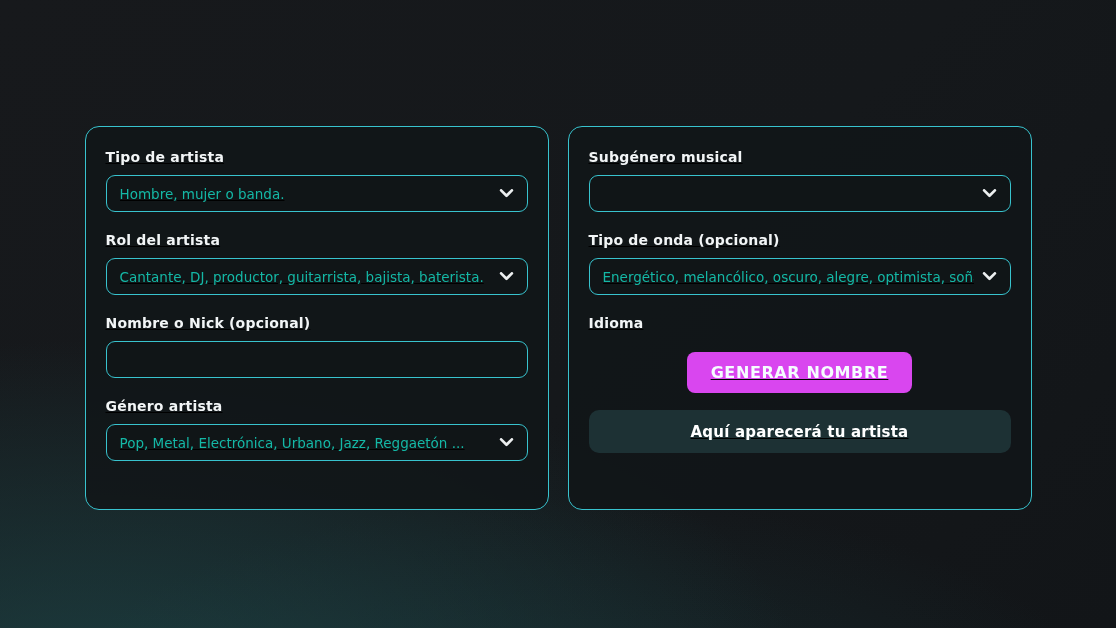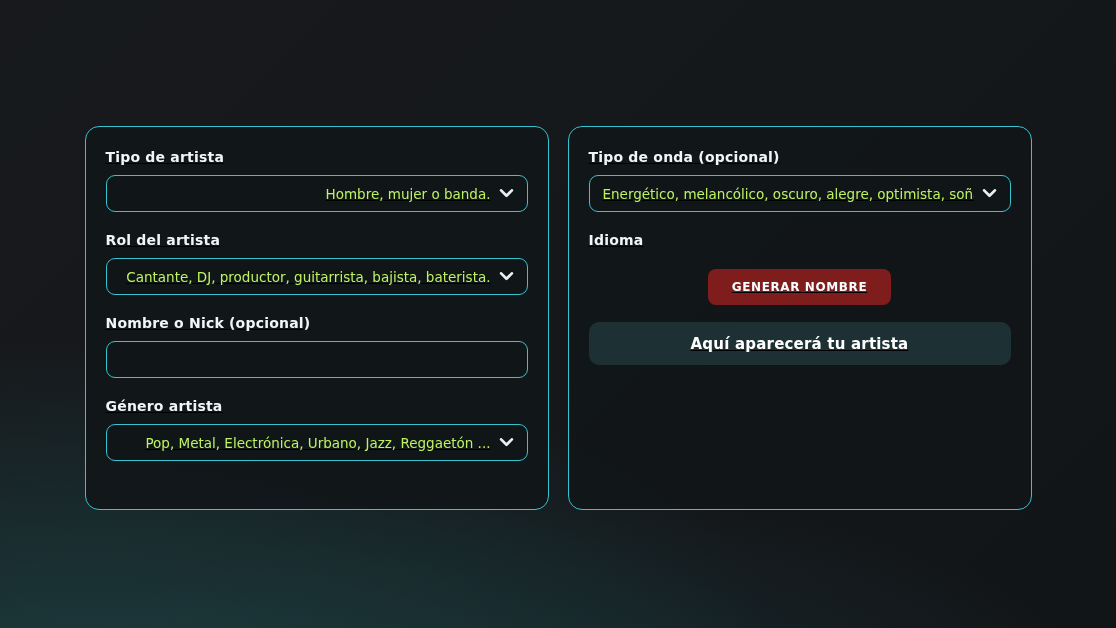--- a/index.html
+++ b/index.html
@@ -32,42 +32,42 @@
   .control {
     height: 37px; width: 100%;
     background: #101517;
     border: 1.5px solid #38c3ce;
     border-radius: 9px;
     display: flex; align-items: center;
     padding: 0 13px;
     cursor: pointer;
   }
   .control .ph {
-    flex: 1; color: #bef264; font-size: 13.5px;
-    white-space: nowrap; overflow: hidden; text-align: right;
+    flex: 1; color: #14b8a6; font-size: 13.5px;
+    white-space: nowrap; overflow: hidden;
   }
   .control .chev { flex-shrink: 0; margin-left: 8px; display: flex; align-items: center; }
   input.text-control {
     height: 37px; width: 100%;
     background: #101517;
     border: 1.5px solid #38c3ce;
     border-radius: 9px;
     padding: 0 13px;
     color: #d8dee0; font-size: 13.5px;
     font-family: "DejaVu Sans", "Liberation Sans", sans-serif;
     outline: none;
   }
   input.text-control::placeholder { color: #828c90; }
   .generate-btn {
     display: block; margin: 21px auto 0;
-    background: #7f1d1d; color: #f5fdfe;
+    background: #d946ef; color: #f5fdfe;
     border: none; border-radius: 8px;
     padding: 11px 24px;
     font-family: "DejaVu Sans", "Liberation Sans", sans-serif;
-    font-size: 12px; font-weight: 700; letter-spacing: 0.6px;
+    font-size: 16px; font-weight: 700; letter-spacing: 0.6px;
     cursor: pointer;
   }
   .result-box {
     margin: 17px auto 0; width: 422px; height: 43px;
     background: #1d3134; border-radius: 10px;
     display: flex; align-items: center; justify-content: center;
     color: #ffffff; font-size: 15px; font-weight: 700; letter-spacing: 0.2px;
   }
 </style>
 </head>
@@ -115,20 +115,31 @@
               <path d="M2 1.5 L8 7.5 L14 1.5" stroke="#eceff0" stroke-width="3" fill="none" stroke-linecap="round" stroke-linejoin="round"></path>
             </svg>
         </span>
       </div>
     </div>
 
   </div>
 
   <div class="card">
 
+    <div class="field">
+      <div class="field-label">Subgénero musical</div>
+      <div class="control">
+        <span class="ph"></span>
+        <span class="chev">
+          <svg width="15" height="9" viewBox="0 0 16 10">
+              <path d="M2 1.5 L8 7.5 L14 1.5" stroke="#eceff0" stroke-width="3" fill="none" stroke-linecap="round" stroke-linejoin="round"></path>
+            </svg>
+        </span>
+      </div>
+    </div>
 
     <div class="field">
       <div class="field-label">Tipo de onda (opcional)</div>
       <div class="control">
         <span class="ph">Energético, melancólico, oscuro, alegre, optimista, soñador ...</span>
         <span class="chev">
           <svg width="15" height="9" viewBox="0 0 16 10">
               <path d="M2 1.5 L8 7.5 L14 1.5" stroke="#eceff0" stroke-width="3" fill="none" stroke-linecap="round" stroke-linejoin="round"></path>
             </svg>
         </span>

